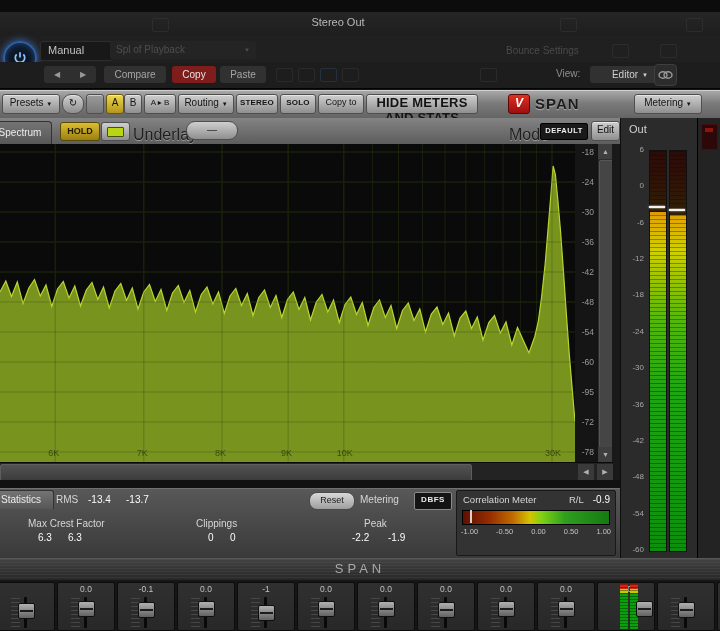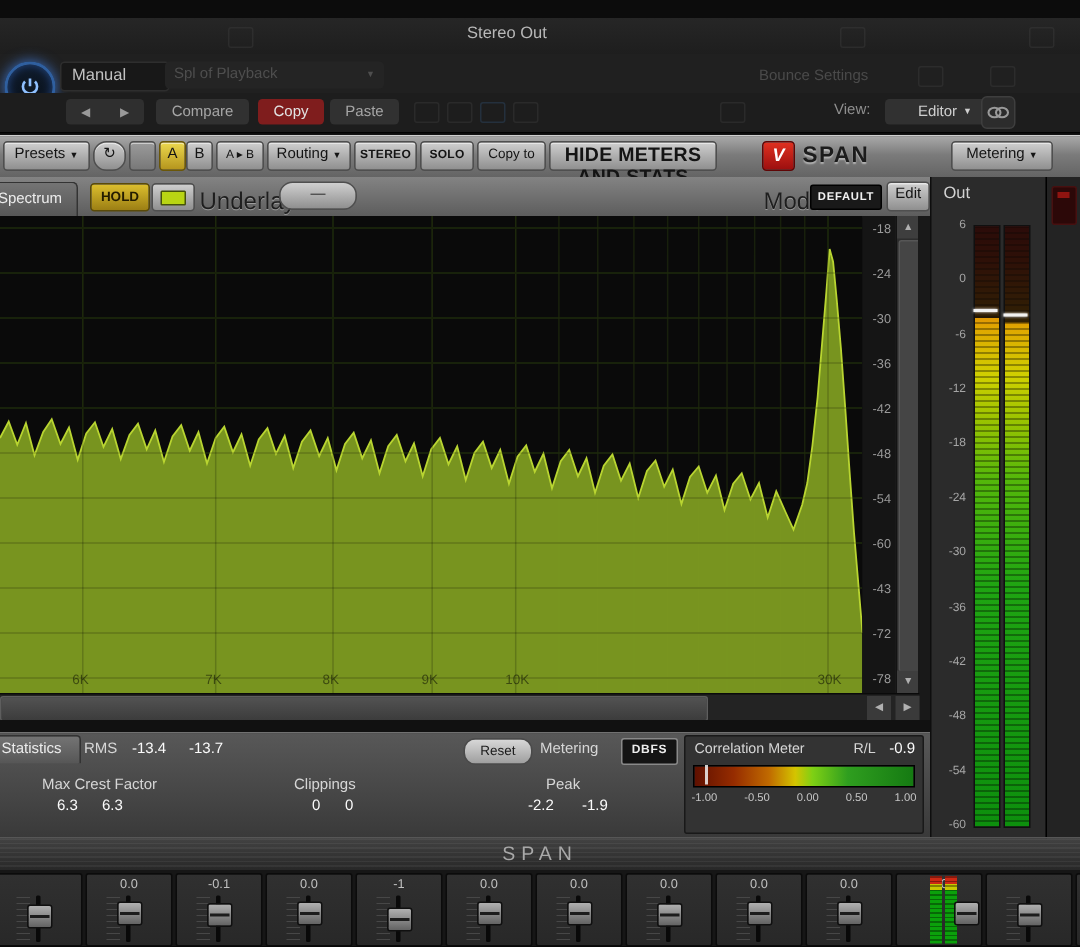--- a/index.html
+++ b/index.html
@@ -267,21 +267,21 @@
       </svg><span class="flab" style="left: 48.2px;">6K</span><span class="flab" style="left: 136.75px;">7K</span><span class="flab" style="left: 214.95px;">8K</span><span class="flab" style="left: 281.075px;">9K</span><span class="flab" style="left: 336.85px;">10K</span><span class="flab" style="left: 545px;">30K</span></div>
   <div class="ab dbcol" id="dbcol">
       <span class="dblab" style="top: 3px;">-18</span>
       <span class="dblab" style="top: 33px;">-24</span>
       <span class="dblab" style="top: 63px;">-30</span>
       <span class="dblab" style="top: 93px;">-36</span>
       <span class="dblab" style="top: 123px;">-42</span>
       <span class="dblab" style="top: 153px;">-48</span>
       <span class="dblab" style="top: 183px;">-54</span>
       <span class="dblab" style="top: 213px;">-60</span>
-      <span class="dblab" style="top: 243px;">-43</span>
+      <span class="dblab" style="top: 243px;">-95</span>
       <span class="dblab" style="top: 273px;">-72</span>
       <span class="dblab" style="top: 303px;">-78</span>
     </div>
   <div class="ab vscroll">
     <div class="sbtn" style="top:0">▲</div>
     <div class="vthumb"></div>
     <div class="sbtn" style="bottom:0">▼</div>
   </div>
   <div class="ab seam"></div>
   <div class="ab hscroll">

